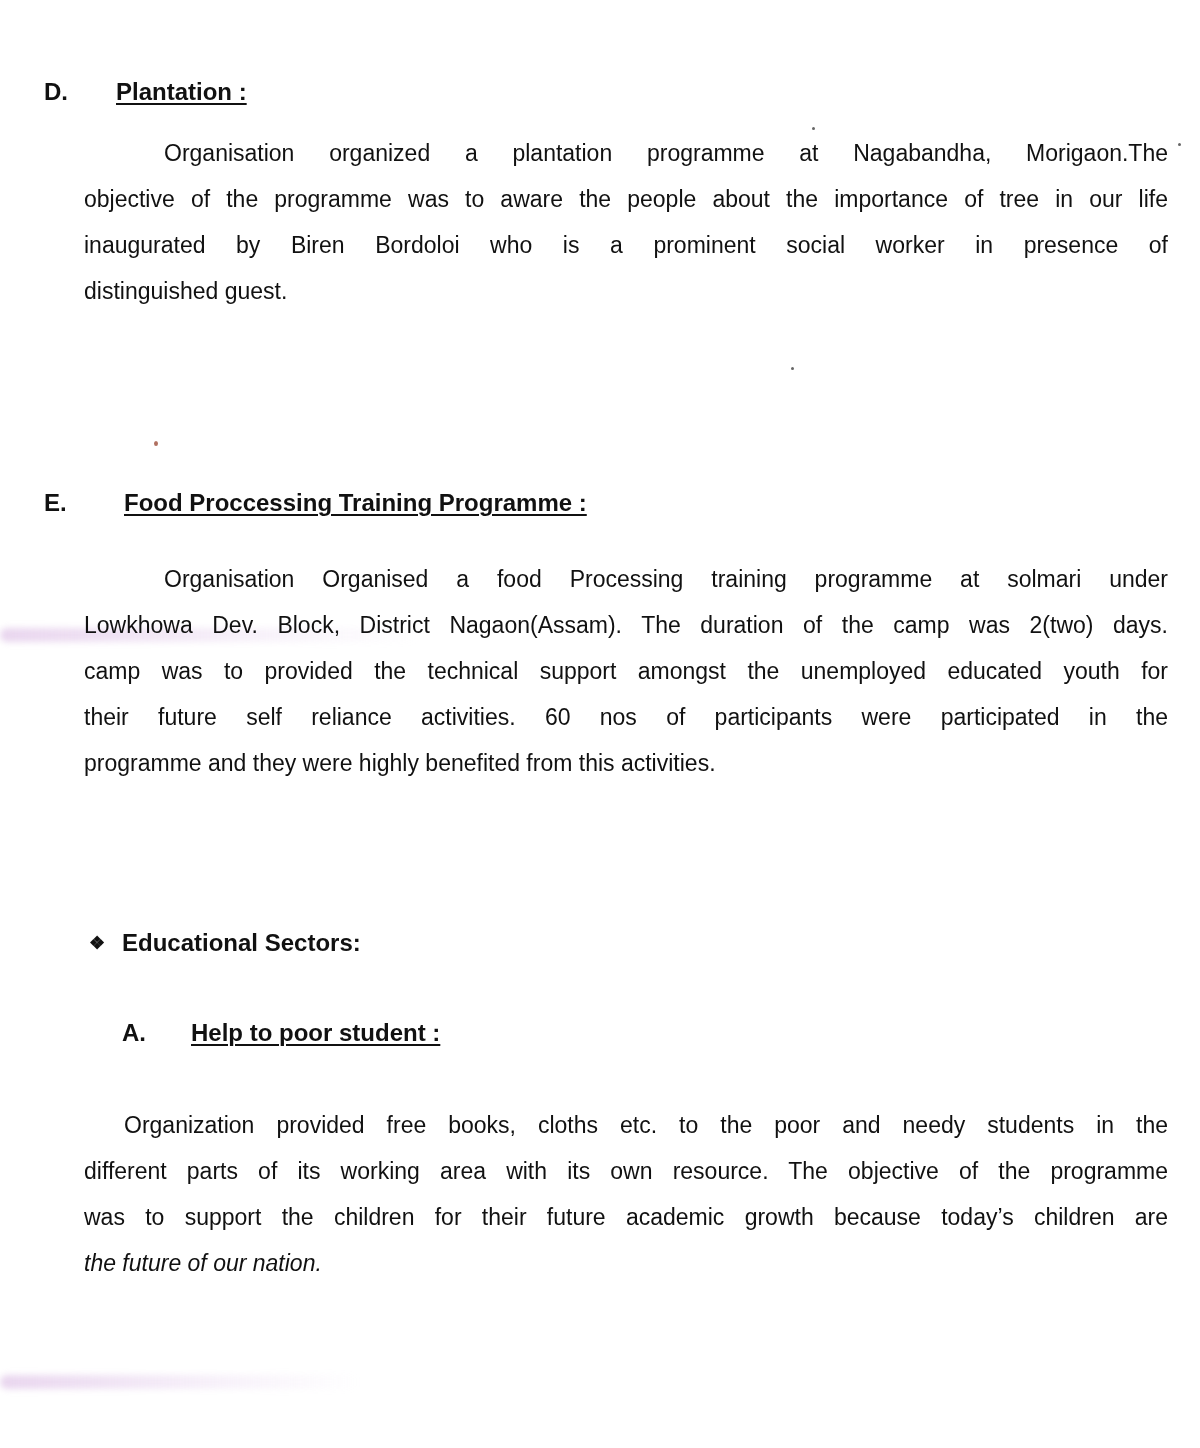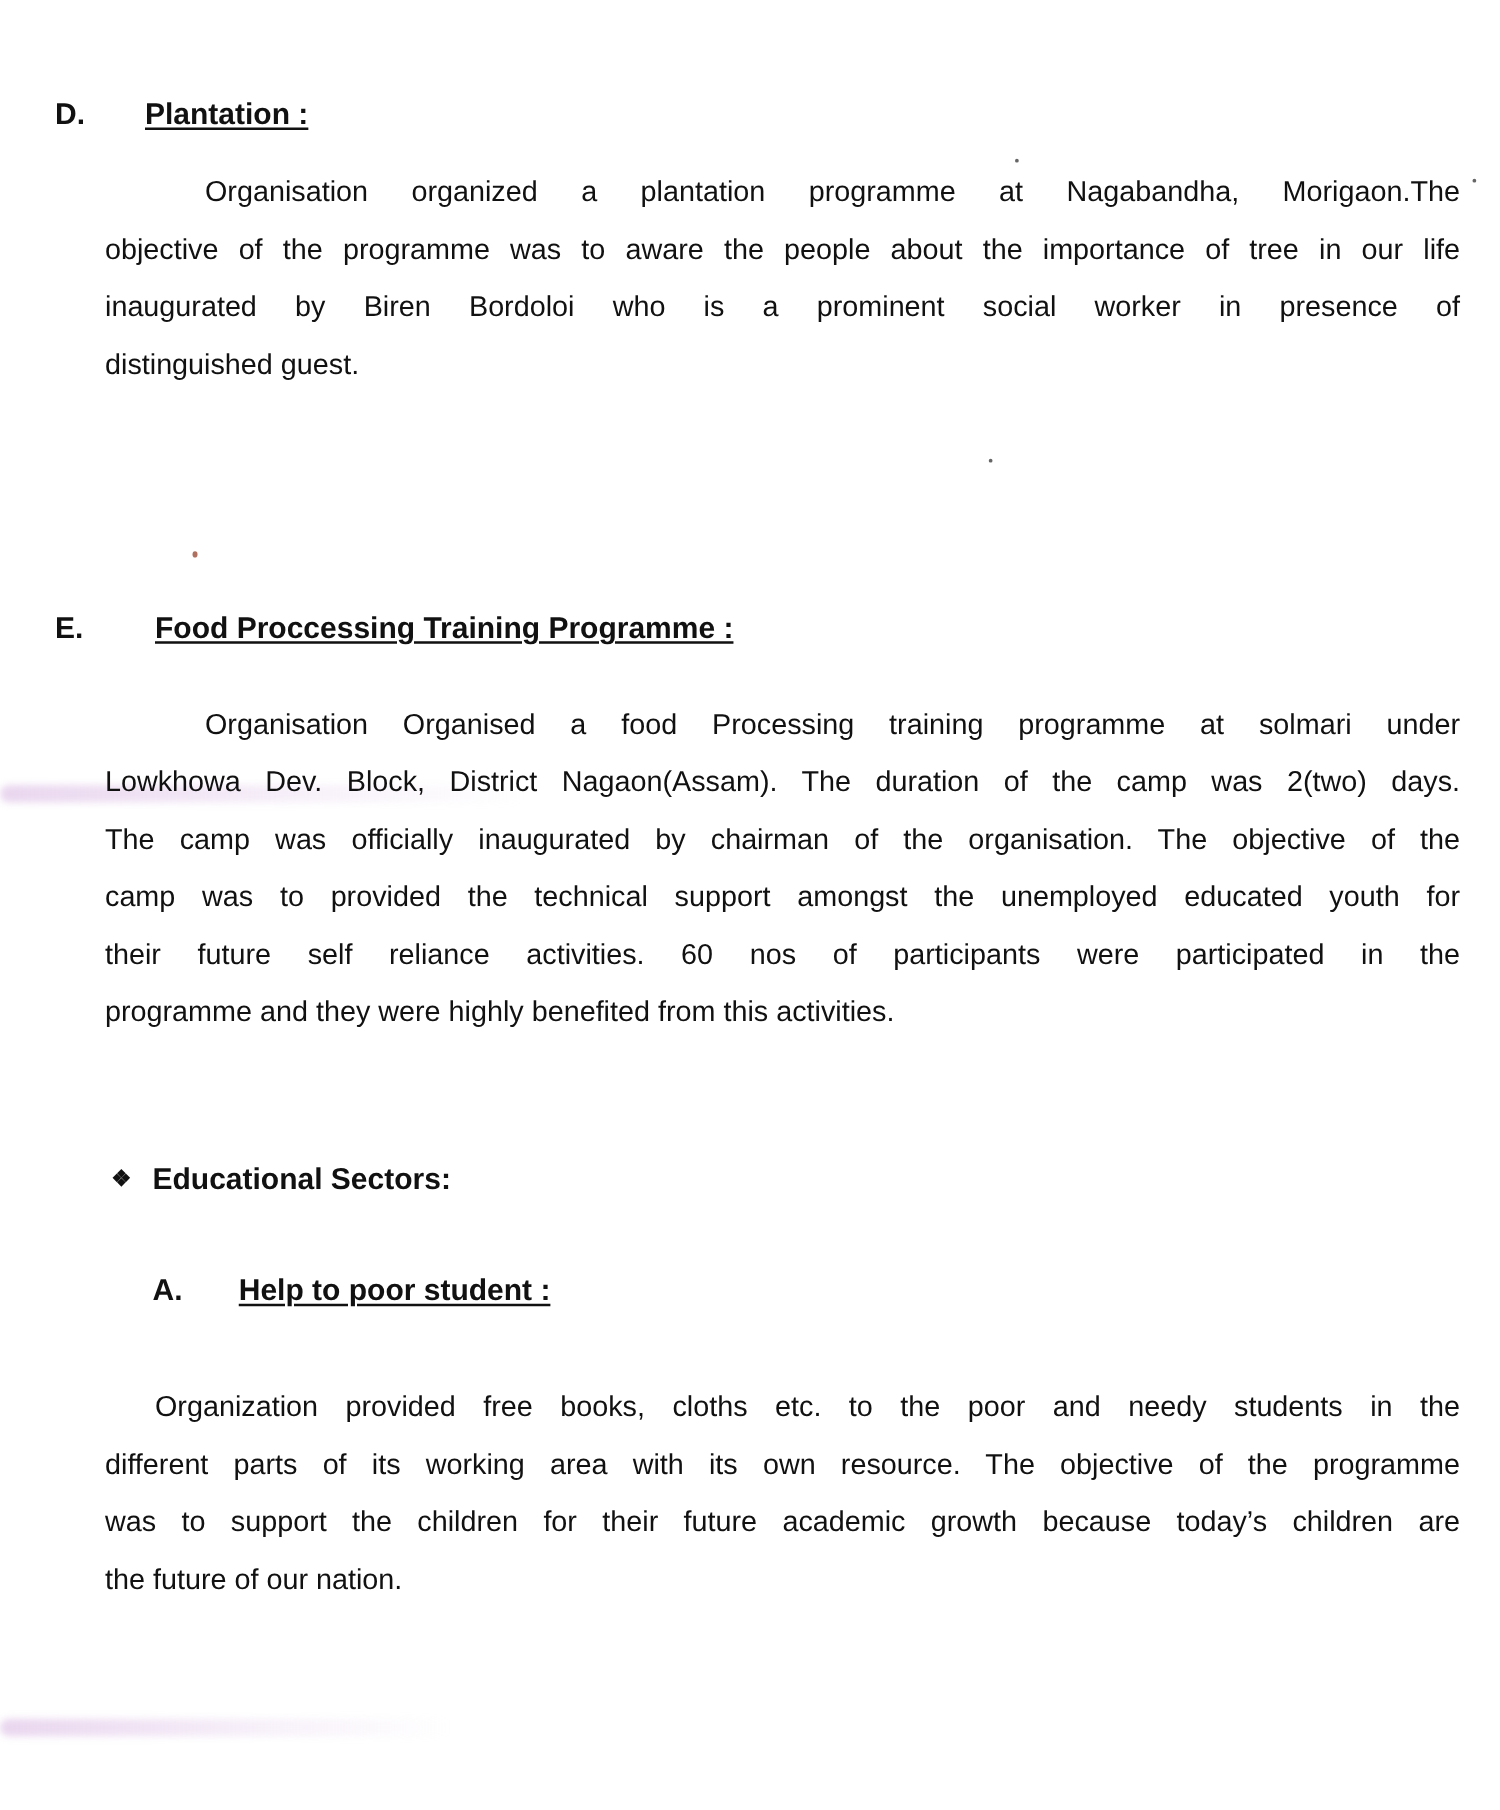--- a/index.html
+++ b/index.html
@@ -144,23 +144,20 @@
   </div>
 
   <div class="para" style="top:556px;">
     <span class="line indent1">
         <span>Organisation Organised a  food Processing training programme at solmari under</span>
       </span>
     <span class="line">
         <span>Lowkhowa Dev. Block, District Nagaon(Assam). The duration of the camp was 2(two) days.</span>
       </span>
     <span class="line">
-        <span>The camp was officially inaugurated by chairman of the organisation. The objective of the</span>
-      </span>
-    <span class="line">
         <span>camp was to provided the technical support amongst the unemployed educated youth for</span>
       </span>
     <span class="line">
         <span>their future self reliance activities. 60 nos of participants were  participated in the</span>
       </span>
     <span class="line last">
         <span style="text-align-last:left;">programme and they were highly benefited from this activities.</span>
       </span>
   </div>
 
@@ -177,17 +174,17 @@
     <span class="line indent2">
         <span>Organization provided free books, cloths etc.  to the poor and needy students in the</span>
       </span>
     <span class="line">
         <span>different parts of its working area with its own resource. The objective of the programme</span>
       </span>
     <span class="line">
         <span>was to support the children for their future academic growth because today’s children are</span>
       </span>
     <span class="line last">
-        <span style="text-align-last:left;">the future of our nation.</span>
+        <span style="text-align-last:left;font-style:italic;">the future of our nation.</span>
       </span>
   </div>
 
 </div>
 
 </body></html>

